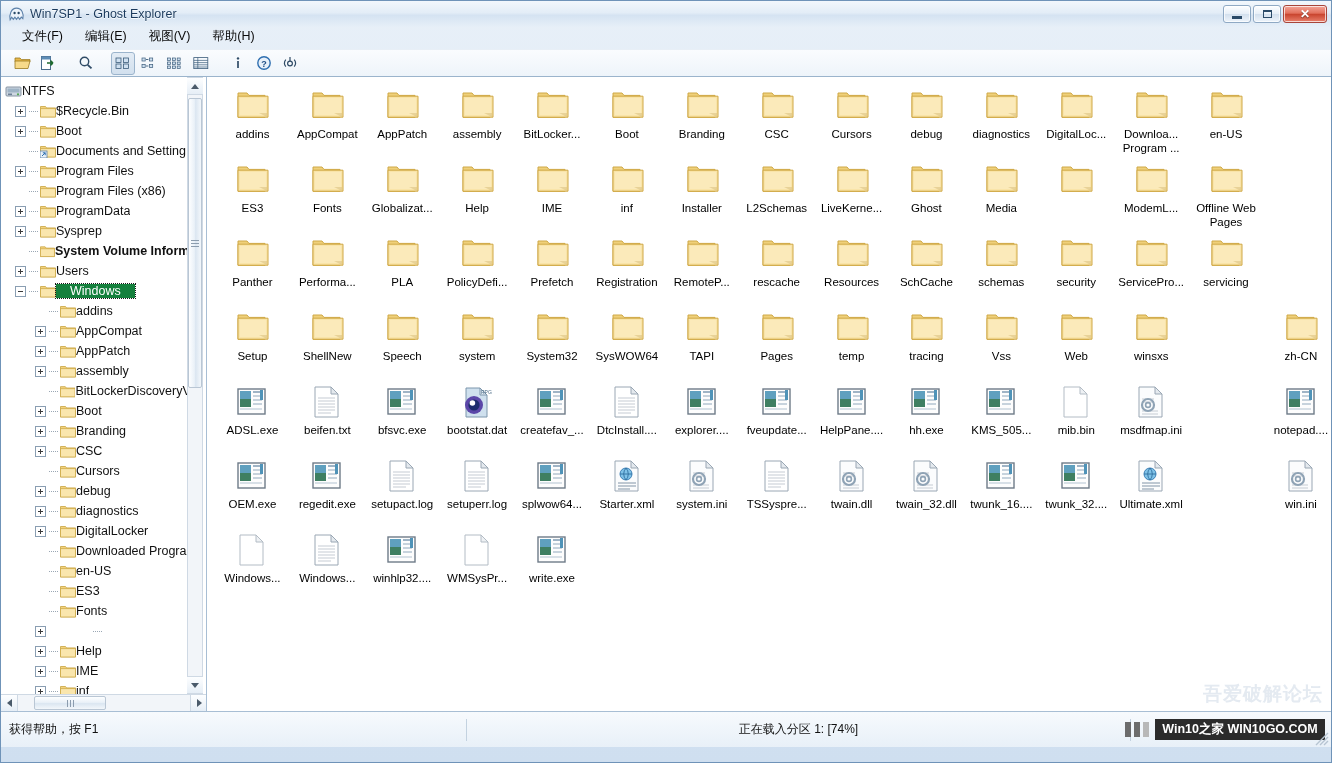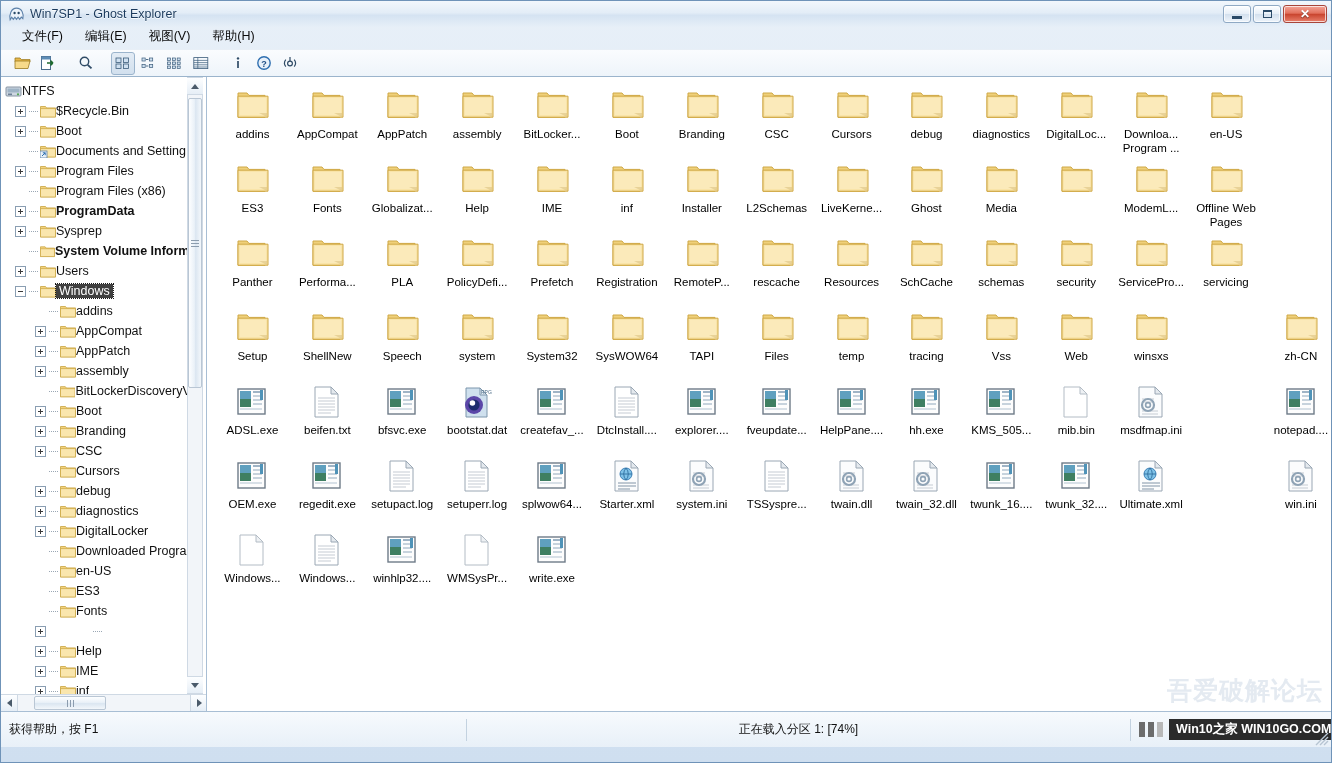--- a/index.html
+++ b/index.html
@@ -125,22 +125,22 @@
     content:''; position:absolute; left:2px; top:4px; width:5px; height:1px; background:#3a3a3a;
   }
   .tnode .expander.plus::after {
     content:''; position:absolute; left:4px; top:2px; width:1px; height:5px; background:#3a3a3a;
   }
   .tnode .expander.none { border: none; background: none; }
   .tnode .expander.none::before { display:none; }
   .dots { width: 9px; flex: 0 0 9px; height:1px; border-top:1px dotted #9aa7b4; margin-right:2px;}
   .tlabel { overflow: hidden; }
   .tlabel.sel {
-    background: #404040; color: #fff;
-    padding: 0 3px; outline: 1px dotted #1a1a1a;
+    background: #15803d; color: #fff;
+    padding: 0 14px; outline: 1px dotted #1a1a1a;
   }
 
   .tree-vscroll {
     position: absolute; right: 3px; top: 0;
     width: 16px; height: 617px;
     background: #f2f5f9; border: 1px solid #cfd9e4;
     display: flex; flex-direction: column; align-items: center;
   }
   .sb-arrow {
     width: 16px; height: 17px;
@@ -199,41 +199,41 @@
   }
   .cell .ic { height: 34px; display:flex; align-items:flex-end; justify-content:center; }
   .cell .nm {
     margin-top: 4px;
     font-size: 11.5px; color: #000;
     text-align: center; line-height: 14px;
     max-width: 74px; word-break: break-word;
   }
   .watermark {
     position: absolute; right: 8px; bottom: 4px;
-    font-size: 25px; font-weight: bold; color: #e4eaf1;
+    font-size: 19px; font-weight: bold; color: #e4eaf1;
     letter-spacing: 1px; user-select: none;
   }
 
   
   .statusbar {
     position: relative;
     height: 36px;
     display: flex; align-items: center;
     background: linear-gradient(180deg,#f7fafd,#e8f0f8);
     border-top: 1px solid #a8bed4;
   }
   .st-panel {
     height: 22px; display:flex; align-items:center;
     font-size: 12px; color: #111;
     padding: 0 8px;
     border-right: 1px solid #c3d2e0;
   }
   .st-left { width: 466px; }
   .st-mid { flex: 1 1 auto; justify-content:center; }
-  .st-right { width: 200px; border-right: none; justify-content:space-between; gap:6px; padding-right:20px;}
+  .st-right { width: 200px; border-right: none; justify-content:center; gap:6px; padding-right:20px;}
   .bars { display:flex; gap:3px; align-items:center; }
   .bars i { display:block; width:6px; height:15px; background:#6c6c6c; }
   .bars i.dim { background:#b8b8b8; }
   .brand {
     background: #2b2b2b; color: #fff; font-weight: bold;
     font-size: 12.5px; padding: 2px 7px; white-space: nowrap;
   }
   .statusbar .grip-corner {
     position:absolute; right:2px; bottom:1px; width:14px; height:14px;
   }
@@ -419,21 +419,21 @@
             </div>
             <div class="tnode" style="padding-left: 10px;">
               <span class="expander none"></span>
               <span class="dots"></span>
               <svg width="16" height="14" viewBox="0 0 16 14">
   <path d="M0.5 2.5 h5 l1.2 1.4 h8.8 v9 h-15 Z" fill="#f3d37e" stroke="#c9a33f" stroke-width=".8"></path>
   <path d="M0.5 4.6 h15 v8.4 h-15 Z" fill="#fae6ad" stroke="#c9a33f" stroke-width=".7"></path>
               </svg>
               <span class="tlabel">Program Files (x86)</span>
             </div>
-            <div class="tnode" style="padding-left: 10px; font-weight: bold;">
+            <div class="tnode" style="padding-left: 10px;">
               <span class="expander plus"></span>
               <span class="dots"></span>
               <svg width="16" height="14" viewBox="0 0 16 14">
   <path d="M0.5 2.5 h5 l1.2 1.4 h8.8 v9 h-15 Z" fill="#f3d37e" stroke="#c9a33f" stroke-width=".8"></path>
   <path d="M0.5 4.6 h15 v8.4 h-15 Z" fill="#fae6ad" stroke="#c9a33f" stroke-width=".7"></path>
               </svg>
               <span class="tlabel">ProgramData</span>
             </div>
             <div class="tnode" style="padding-left: 10px;">
               <span class="expander plus"></span>
@@ -1251,21 +1251,21 @@
           </div>
           <div class="cell">
             <div class="ic">
               <svg width="34" height="34" viewBox="0 0 34 34">
   <path d="M3 4 h9 l2 2.4 h16 v22 H3 Z" fill="#efd07a" stroke="#cfa846" stroke-width="1"></path>
   <path d="M3 7.2 h30 v21 H3 Z" fill="#f9e4a8" stroke="#cfa846" stroke-width="1"></path>
   <path d="M5 9 h26 v17 H5 Z" fill="#fcefc6" opacity=".6"></path>
   <path d="M24 24 l8 4 v-4 z" fill="#d8bd7c" opacity=".55"></path>
               </svg>
             </div>
-            <div class="nm">Files</div>
+            <div class="nm">Pages</div>
           </div>
           <div class="cell">
             <div class="ic">
               <svg width="34" height="34" viewBox="0 0 34 34">
   <path d="M3 4 h9 l2 2.4 h16 v22 H3 Z" fill="#efd07a" stroke="#cfa846" stroke-width="1"></path>
   <path d="M3 7.2 h30 v21 H3 Z" fill="#f9e4a8" stroke="#cfa846" stroke-width="1"></path>
   <path d="M5 9 h26 v17 H5 Z" fill="#fcefc6" opacity=".6"></path>
   <path d="M24 24 l8 4 v-4 z" fill="#d8bd7c" opacity=".55"></path>
               </svg>
             </div>

